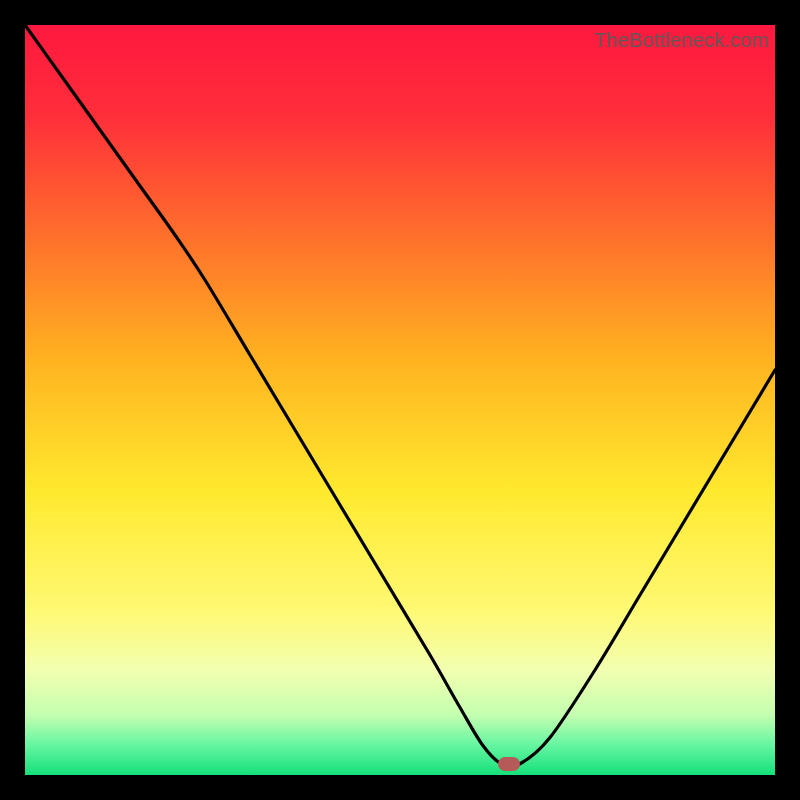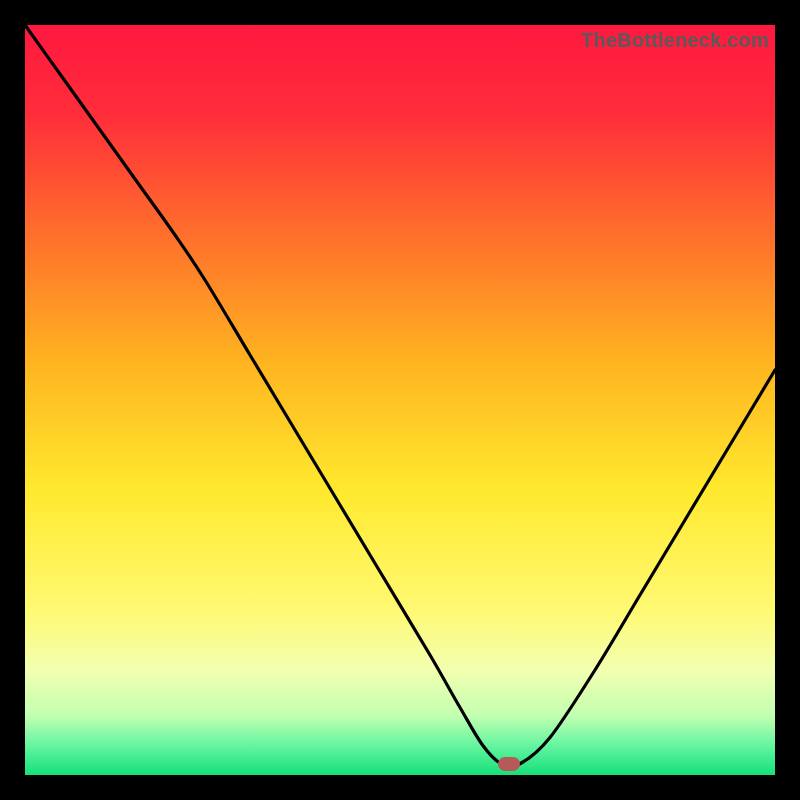--- a/index.html
+++ b/index.html
@@ -25,21 +25,21 @@
     top: 25px;
     width: 750px;
     height: 750px;
     
   }
   .watermark {
     position: absolute;
     top: 4px;
     right: 6px;
     font-size: 20px;
-    font-weight: 700;
+    font-weight: 400;
     color: #5a5a5a;
     letter-spacing: 0.2px;
   }
   svg.curve {
     position: absolute;
     left: 0;
     top: 0;
     width: 750px;
     height: 750px;
     overflow: visible;

